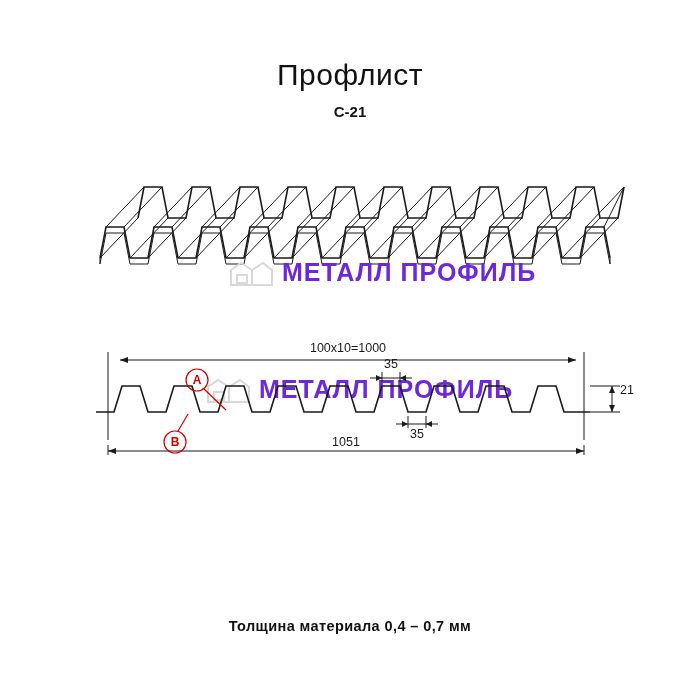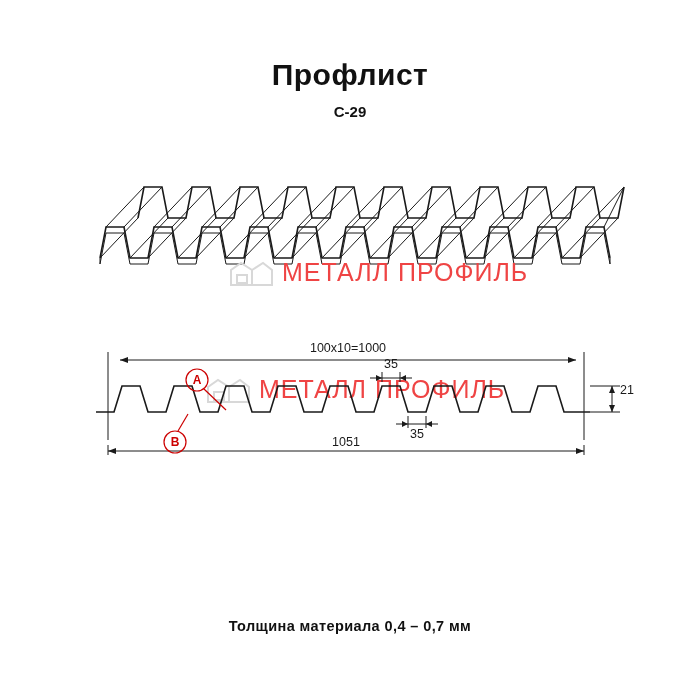--- a/index.html
+++ b/index.html
@@ -20,21 +20,21 @@
     width: 700px;
     height: 700px;
   }
   .title {
     position: absolute;
     top: 58px;
     left: 0;
     width: 700px;
     text-align: center;
     font-size: 30px;
-    font-weight: bold;
+    font-weight: normal;
     letter-spacing: 0.5px;
     color: #111111;
   }
   .subtitle {
     position: absolute;
     top: 103px;
     left: 0;
     width: 700px;
     text-align: center;
     font-size: 15px;
@@ -63,22 +63,22 @@
     text-align: center;
     font-size: 14.5px;
     font-weight: bold;
     letter-spacing: 0.4px;
     color: #111111;
   }
   .wm {
     position: absolute;
     pointer-events: none;
     user-select: none;
-    color: #ef4444;
-    font-weight: normal;
+    color: #6d28d9;
+    font-weight: bold;
     letter-spacing: 1px;
     white-space: nowrap;
   }
   .wm1 {
     top: 258px;
     left: 228px;
     font-size: 25px;
   }
   .wm2 {
     top: 375px;
@@ -97,21 +97,21 @@
   .red { stroke: #cc0000; fill: none; stroke-width: 1.2; }
   .redtxt { fill: #cc0000; font-family: "Liberation Sans", sans-serif; font-size: 12px; font-weight: bold; }
   .dimtxt { fill: #1a1a1a; font-family: "Liberation Sans", sans-serif; font-size: 12.5px; }
 </style>
 </head>
 <body>
 
 <div class="page">
 
   <div class="title">Профлист</div>
-  <div class="subtitle">С-29</div>
+  <div class="subtitle">С-21</div>
 
   <div class="iso-wrap">
     <svg width="560" height="170" viewBox="0 0 560 170">
       <g class="ln med">
 
         <path d="M30 108 L36 77 L54 77 L60 108 L78 108 L84 77 L102 77 L108 108
                  L126 108 L132 77 L150 77 L156 108 L174 108 L180 77 L198 77 L204 108
                  L222 108 L228 77 L246 77 L252 108 L270 108 L276 77 L294 77 L300 108
                  L318 108 L324 77 L342 77 L348 108 L366 108 L372 77 L390 77 L396 108
                  L414 108 L420 77 L438 77 L444 108 L462 108 L468 77 L486 77 L492 108

